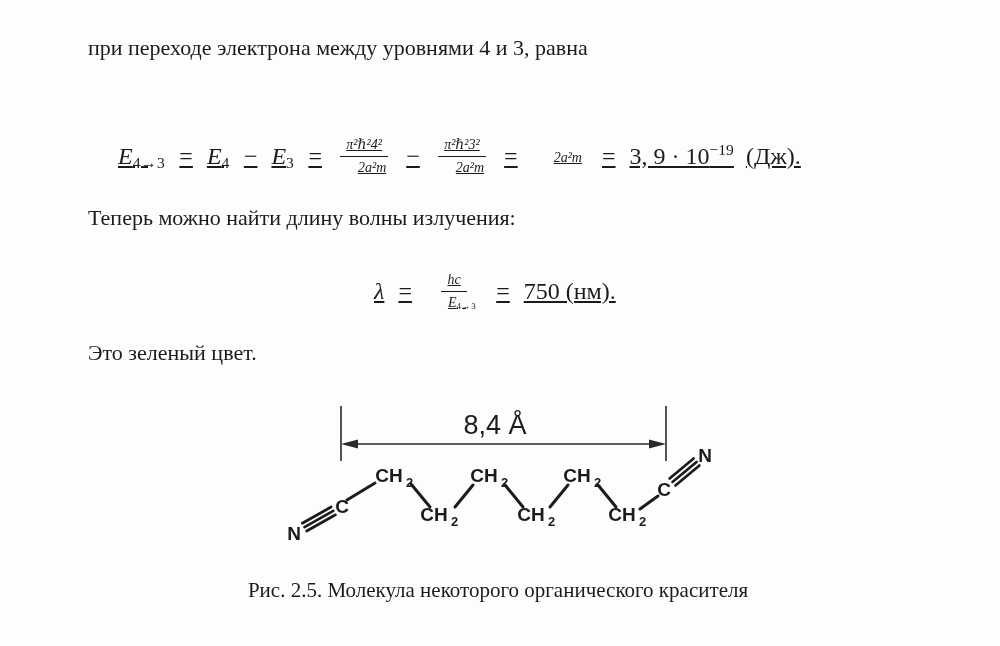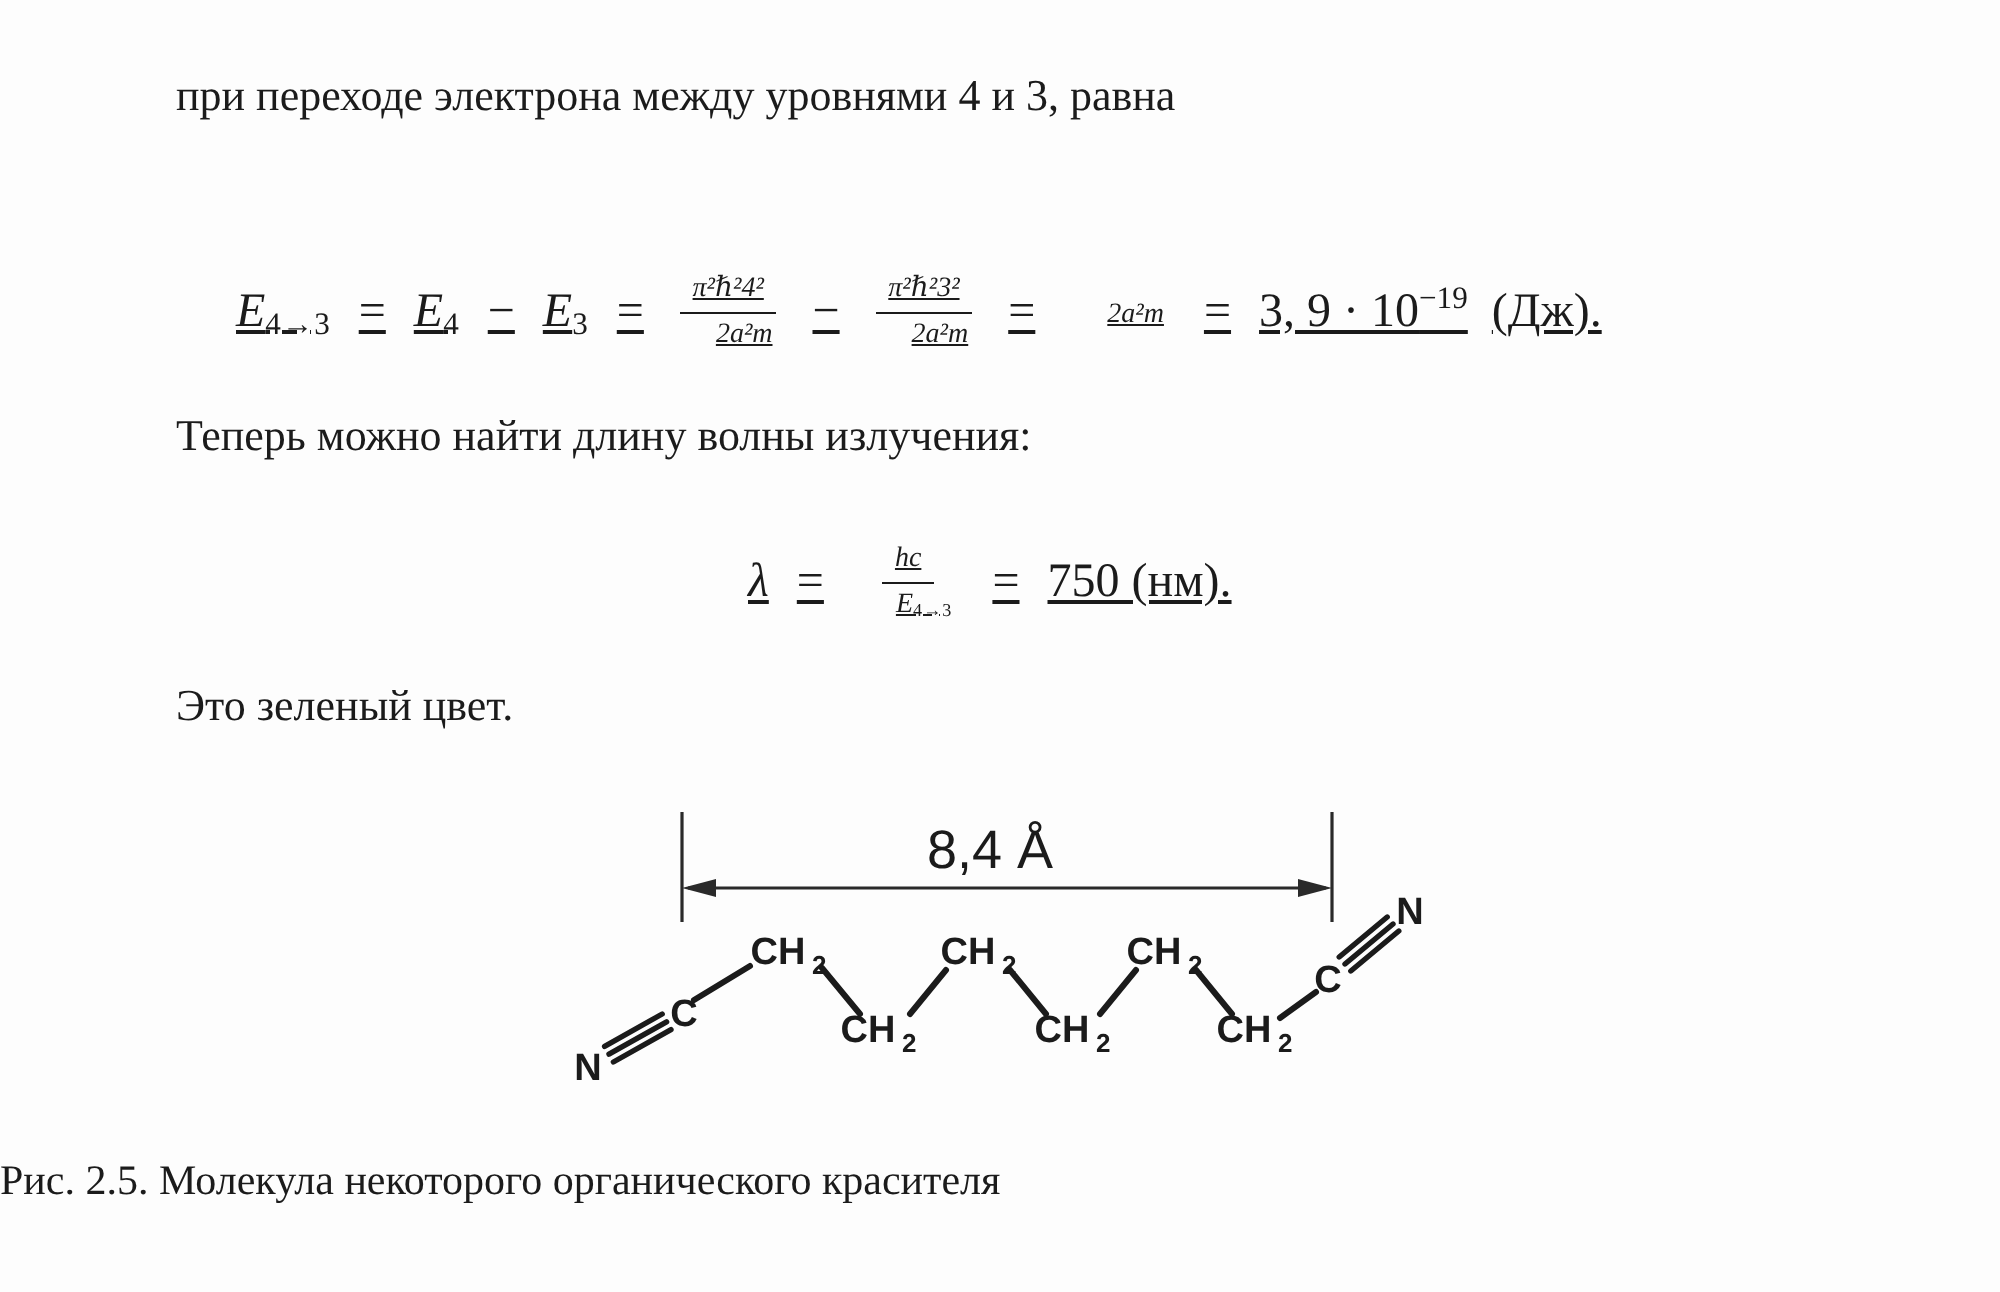--- a/index.html
+++ b/index.html
@@ -52,20 +52,21 @@
     padding:0 6px 3px 6px;
     border-bottom:1.6px solid #1b1b1b;
     text-align:center;
   }
   .frac .den{ padding:3px 6px 0 6px; text-align:center;margin-left:16px; }
   
   .figure-svg{ position:absolute; left:278px; top:396px; }
   .caption{
     position:absolute;
     left:0; top:578px; width:996px;
+    text-align:center;
     font-size:21px;
   }
   svg text{
     font-family:"Liberation Sans","DejaVu Sans",sans-serif;
     fill:#1b1b1b;
   }
   .atom{ font-size:19px; font-weight:bold; }
   .chsub{ font-size:13px; font-weight:bold; }
   .dimlabel{ font-size:27px; font-weight:normal; }
   .bond{ stroke:#1b1b1b; stroke-width:3; stroke-linecap:round; }

